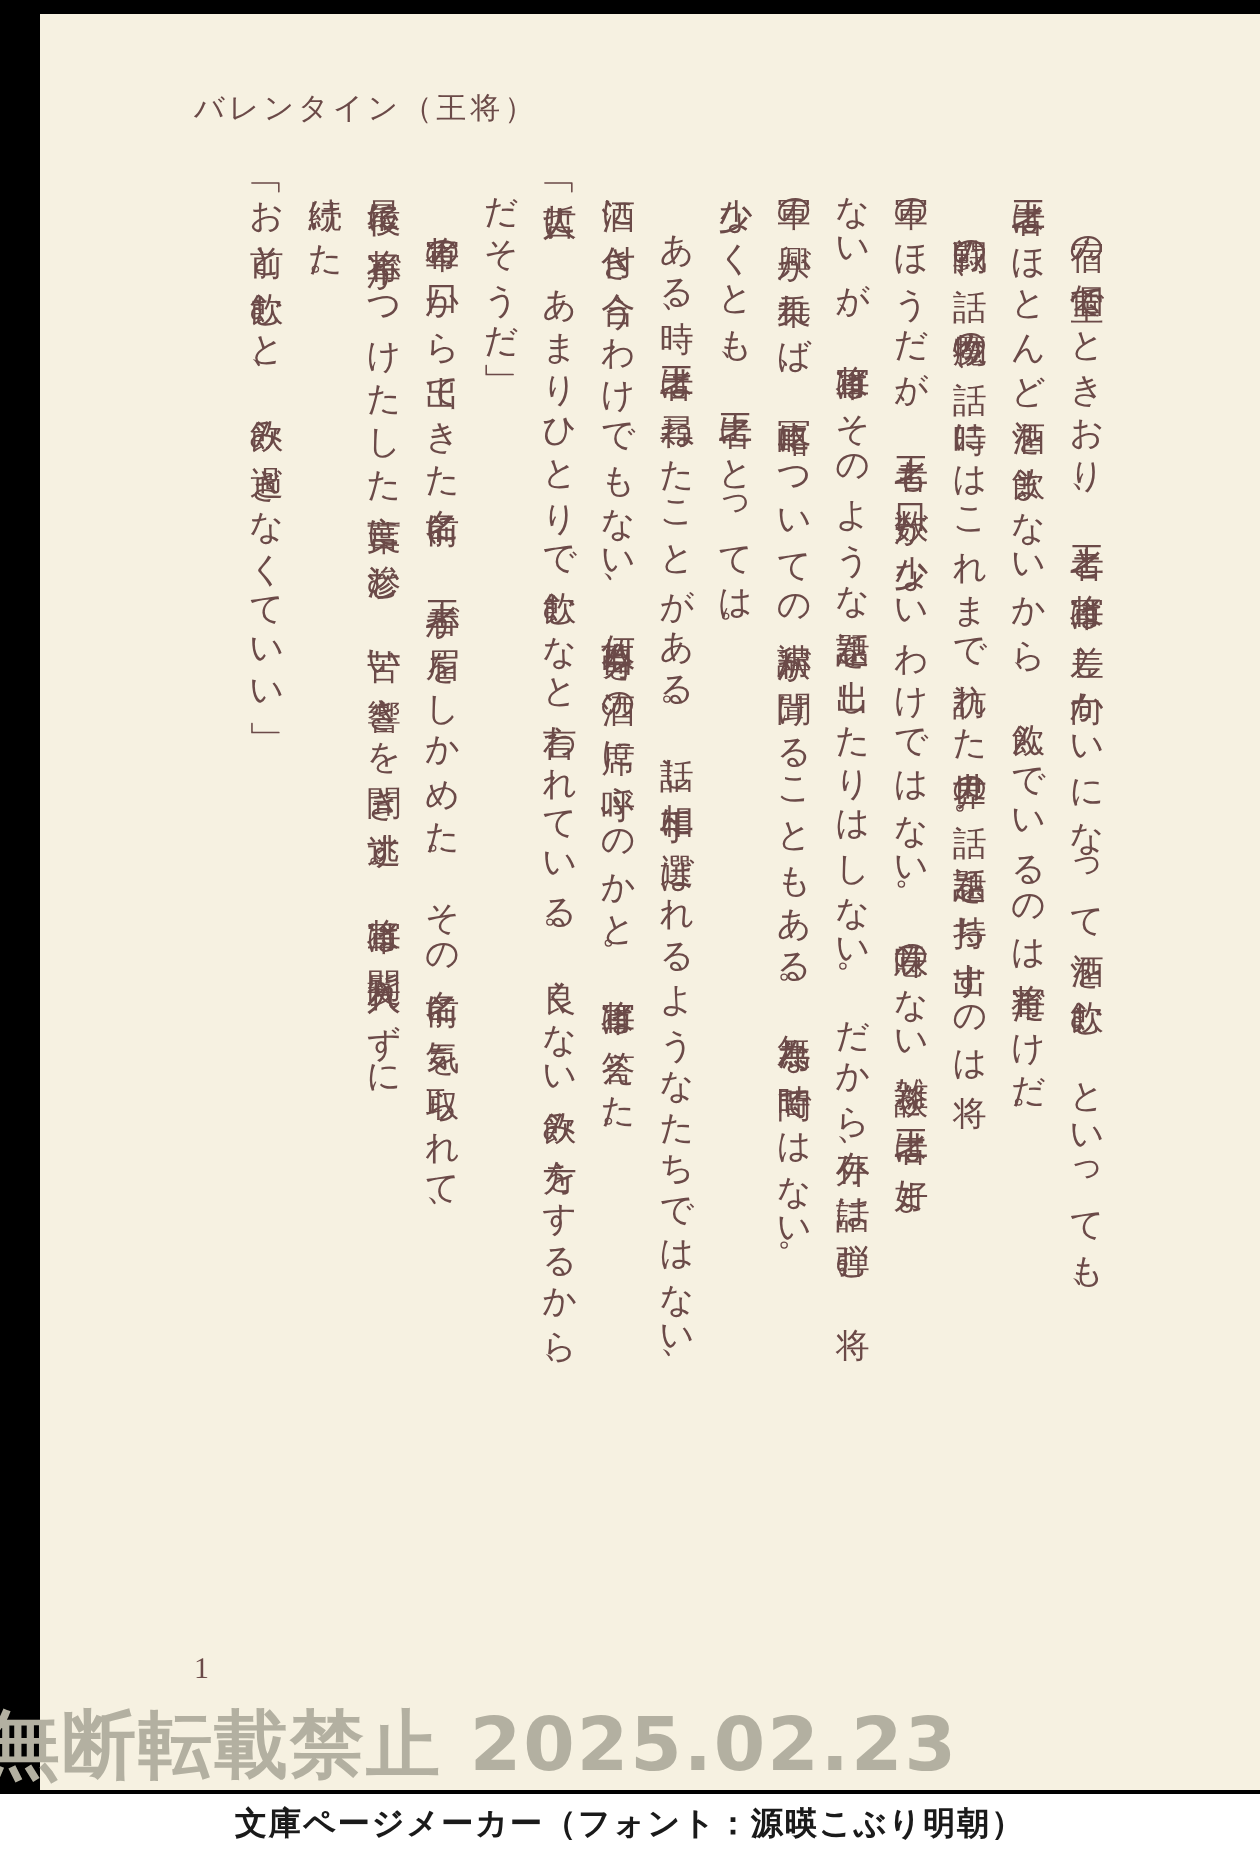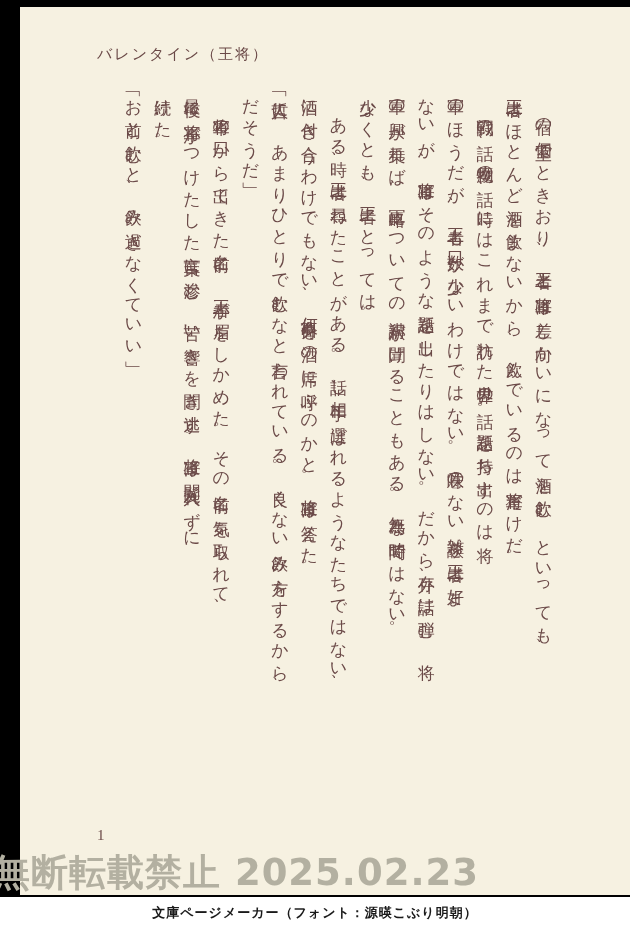--- a/index.html
+++ b/index.html
@@ -71,21 +71,21 @@
     position:absolute;
     left:0;top:897px;
     width:630px;height:31px;
     background:var(--caption_bg,#ffffff);
     display:flex;
     align-items:center;
     justify-content:center;
     z-index:6;
   }
   .caption-text{
-    font-size:13px;
+    font-size:16px;
     font-weight:600;
     letter-spacing:1px;
     color:var(--caption_ink,#1a1a1a);
     font-family:"Liberation Serif","DejaVu Serif",serif;
   }
 </style>
 </head>
 <body>
 
 <div class="paper">

